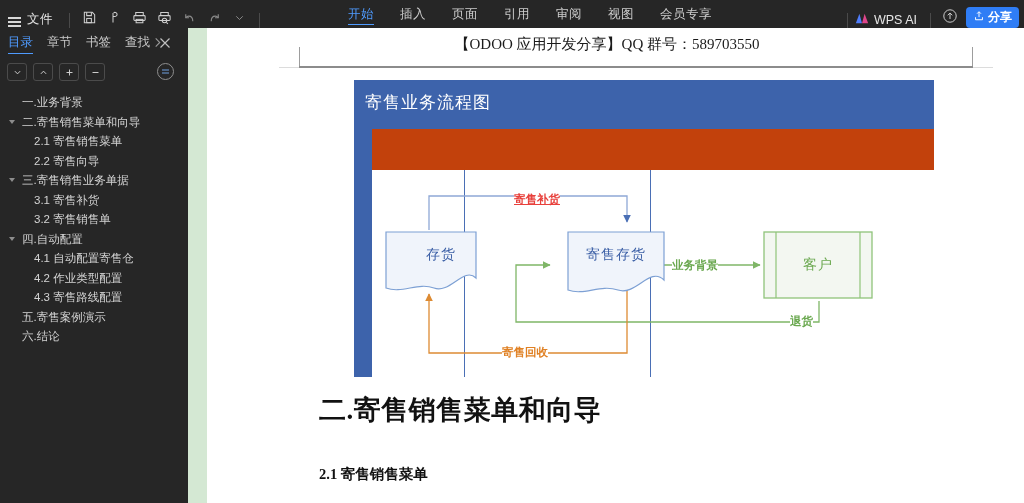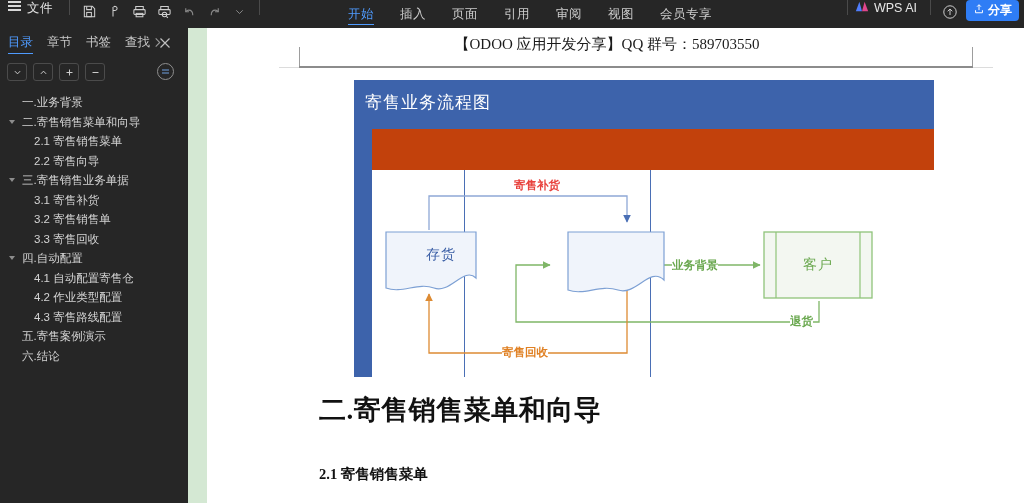--- a/index.html
+++ b/index.html
@@ -11,21 +11,21 @@
     background: #ffffff;
   }
   #app { position: relative; width: 1024px; height: 503px; overflow: hidden; }
 
   
   .titlebar {
     position: absolute; top: 0; left: 0; width: 1024px; height: 28px;
     background: #262626; display: flex; align-items: center;
     color: #d6d6d6; font-size: 12px; user-select: none;
   }
-  .tb-left { display: flex; align-items: flex-start; height: 28px; padding-left: 8px; }
+  .tb-left { display: flex; align-items: flex-end; height: 28px; padding-left: 8px; }
   .hamburger { width: 14px; height: 12px; position: relative; margin-right: 5px; }
   .hamburger i { position: absolute; left: 0; width: 13px; height: 1.5px; background: #d8d8d8; }
   .hamburger i:nth-child(1){ top: 1px; }
   .hamburger i:nth-child(2){ top: 5px; }
   .hamburger i:nth-child(3){ top: 9px; }
   .file-label { font-size: 12.5px; color: #e3e3e3; margin-right: 9px; letter-spacing: .5px;}
   .vsep { width: 1px; height: 15px; background: #4a4a4a; margin: 0 7px; }
   .icobtn {
     width: 23px; height: 22px; display: flex; align-items: center; justify-content: center;
     margin: 0 1px; border-radius: 3px; color: #cfcfcf;
@@ -37,21 +37,21 @@
   .tab {
     position: relative; font-size: 12.5px; color: #cdcdcd;
     padding: 2px 13px; height: 28px; display: flex; align-items: center;
     letter-spacing: .5px;
   }
   .tab.active { color: #4f9bff; }
   .tab.active::after {
     content: ""; position: absolute; left: 13px; right: 13px; bottom: 3px;
     height: 1.5px; background: #4f9bff;
   }
-  .tb-right { position: absolute; right: 0; top: 0; height: 28px; display: flex; align-items: flex-start; }
+  .tb-right { position: absolute; right: 0; top: 0; height: 28px; display: flex; align-items: flex-end; }
   .wpsai { display: flex; align-items: center; font-size: 12.5px; color: #e6e6e6; margin-right: 6px; }
   .ailogo { margin-right: 5px; }
   .cloudbtn { width: 24px; height: 24px; display: flex; align-items: center; justify-content: center; color: #cfcfcf; }
   .sharebtn {
     display: flex; align-items: center; gap: 3px;
     background: #2f7df5; color: #ffffff; font-size: 12px; font-weight: bold;
     border-radius: 4px; height: 21px; padding: 0 7px; margin-right: 5px; margin-left: 4px;
   }
 
   
@@ -322,23 +322,20 @@
         </div>
       <div class="toc-item lvl1">
           <span class="caret"></span>
           <span>三.寄售销售业务单据</span>
         </div>
       <div class="toc-item lvl2">
           <span>3.1 寄售补货</span>
         </div>
       <div class="toc-item lvl2">
           <span>3.2 寄售销售单</span>
-        </div>
-      <div class="toc-item lvl2">
-          <span>3.3 寄售回收</span>
         </div>
       <div class="toc-item lvl1">
           <span class="caret"></span>
           <span>四.自动配置</span>
         </div>
       <div class="toc-item lvl2">
           <span>4.1 自动配置寄售仓</span>
         </div>
       <div class="toc-item lvl2">
           <span>4.2 作业类型配置</span>
@@ -406,23 +403,24 @@
             <path d="M14,62 L104,62 L104,108 C92,96 78,124 62,118 C46,112 30,124 14,118 Z" fill="#f0f4fb" stroke="#7da0d4" stroke-width="1.2"></path>
 
             <path d="M196,62 L292,62 L292,110 C278,96 264,126 246,120 C228,114 212,126 196,120 Z" fill="#f0f4fb" stroke="#7da0d4" stroke-width="1.2"></path>
 
             <rect x="392" y="62" width="108" height="66" fill="#f3f7f1" stroke="#8fc47a" stroke-width="1.3"></rect>
             <line x1="404" y1="62" x2="404" y2="128" stroke="#8fc47a" stroke-width="1.2"></line>
             <line x1="488" y1="62" x2="488" y2="128" stroke="#8fc47a" stroke-width="1.2"></line>
           </svg>
 
           <div class="node node-doc" style="left:14px; top:72px; width:110px; height:26px;">存货</div>
+          <div class="node node-doc" style="left:196px; top:72px; width:96px; height:26px;">寄售存货</div>
           <div class="node node-client" style="left:404px; top:82px; width:84px; height:26px;">客户</div>
 
-          <div class="flowlabel lbl-red" style="left:142px; top:8px;">寄售补货</div>
+          <div class="flowlabel lbl-red" style="left:142px; top:22px;text-decoration:underline;">寄售补货</div>
           <div class="flowlabel lbl-green" style="left:300px; top:88px;">业务背景</div>
           <div class="flowlabel lbl-green" style="left:418px; top:144px;">退货</div>
           <div class="flowlabel lbl-orange" style="left:130px; top:175px;">寄售回收</div>
         </div>
       </div>
 
       <div class="h2">二.寄售销售菜单和向导</div>
       <div class="h3">2.1 寄售销售菜单</div>
     </div>
   </div>

